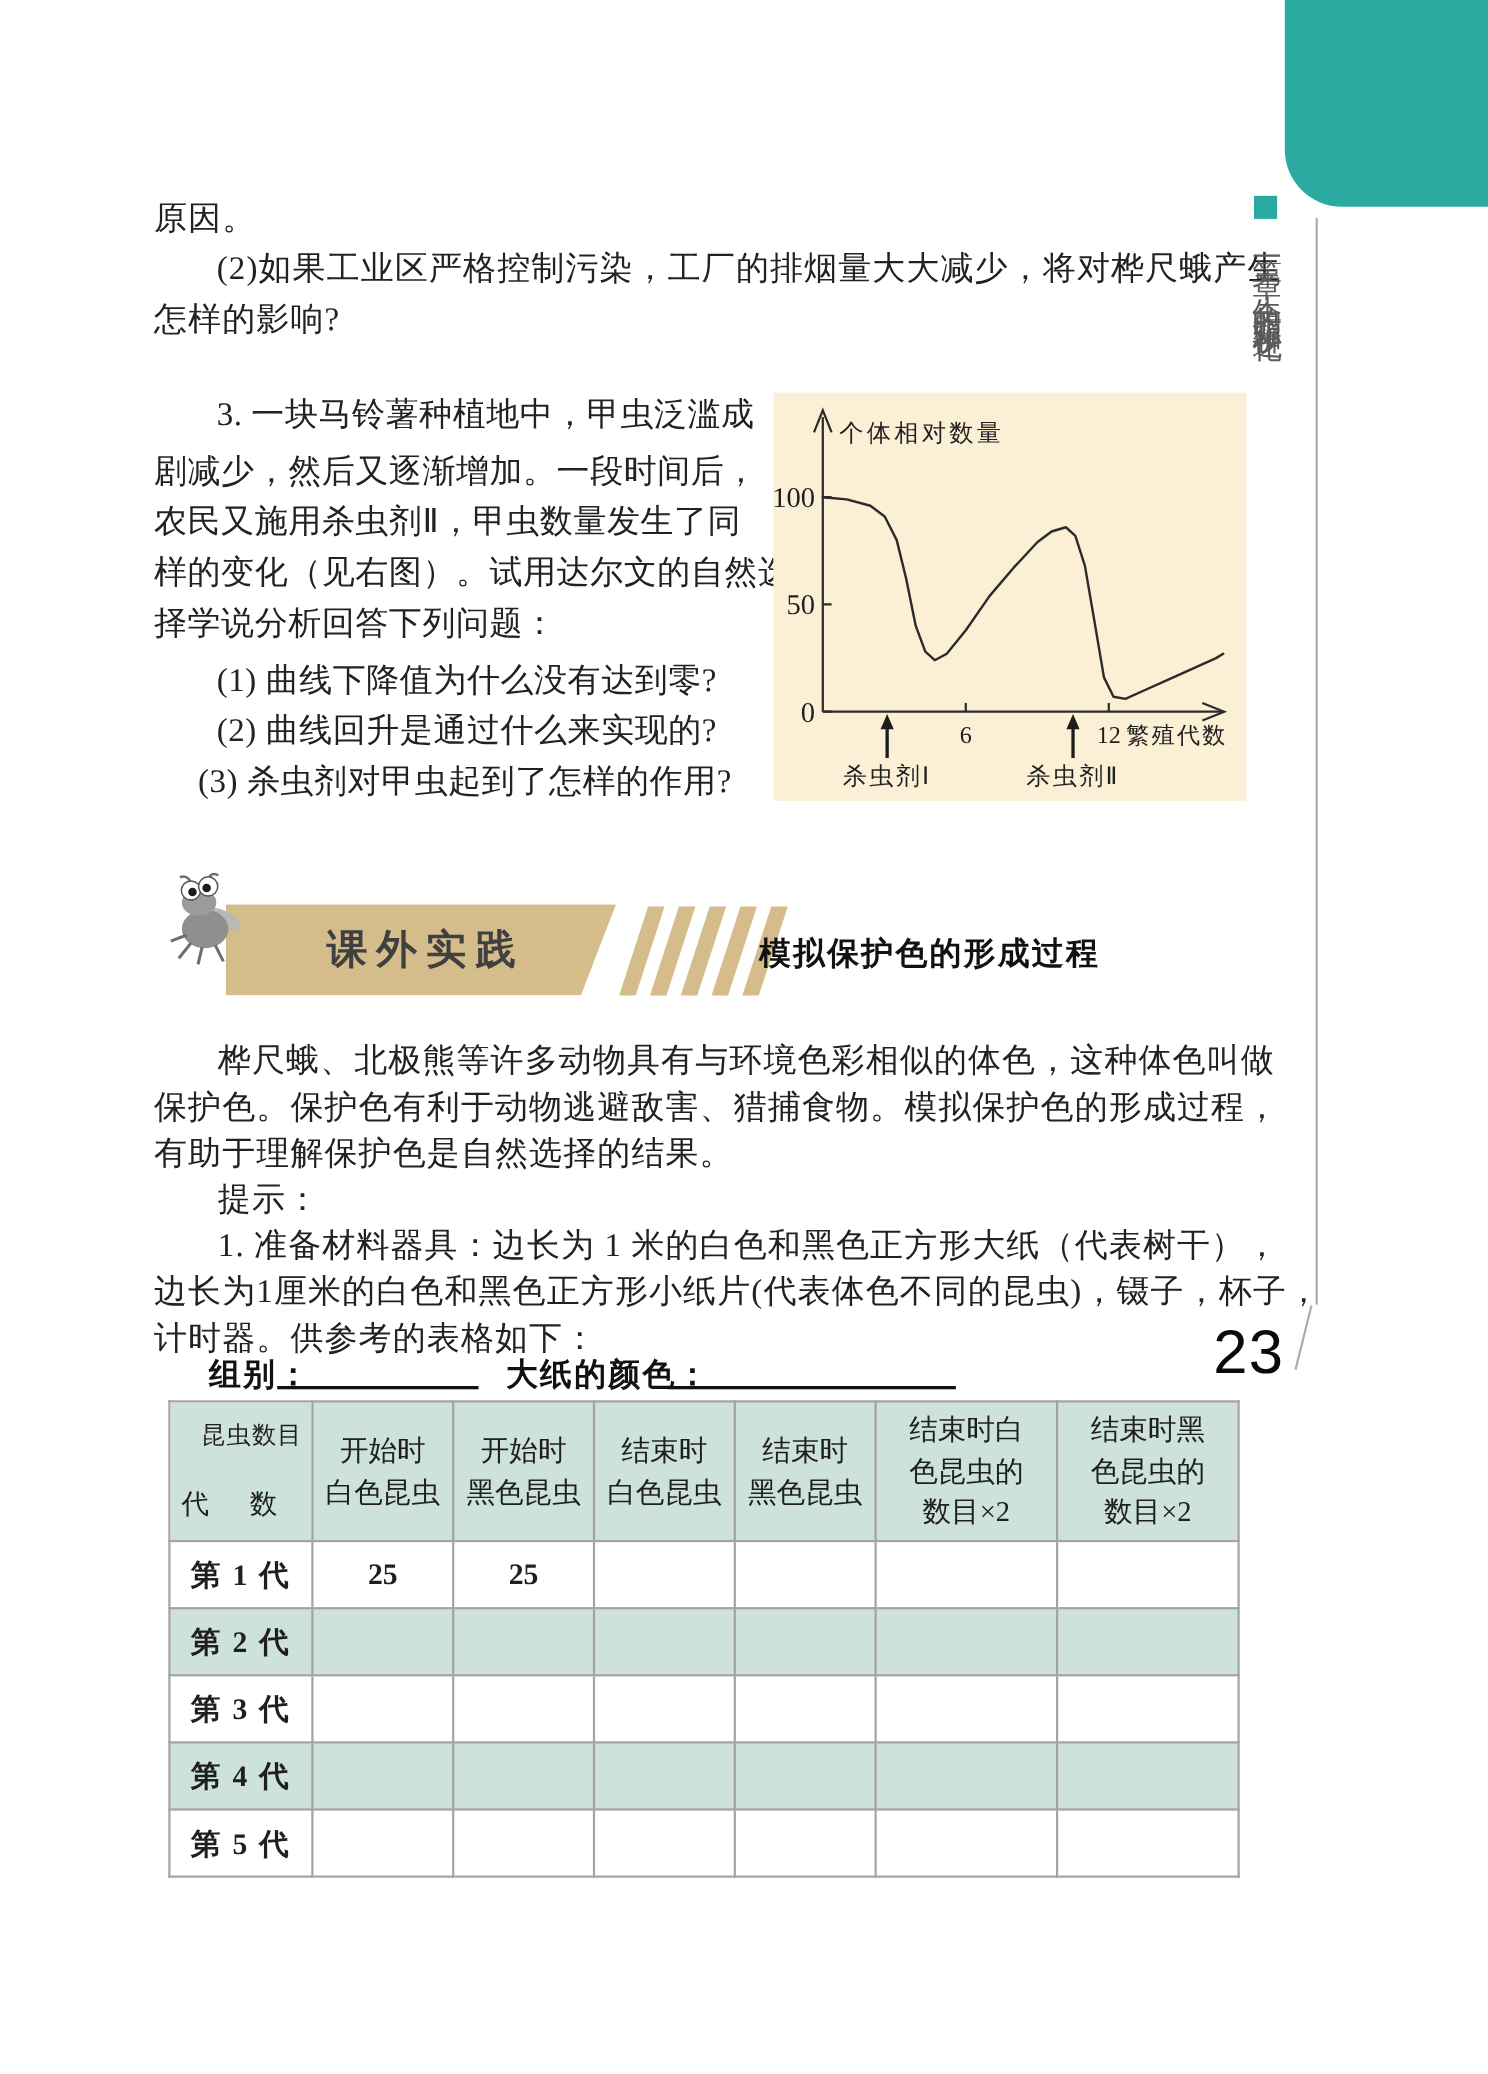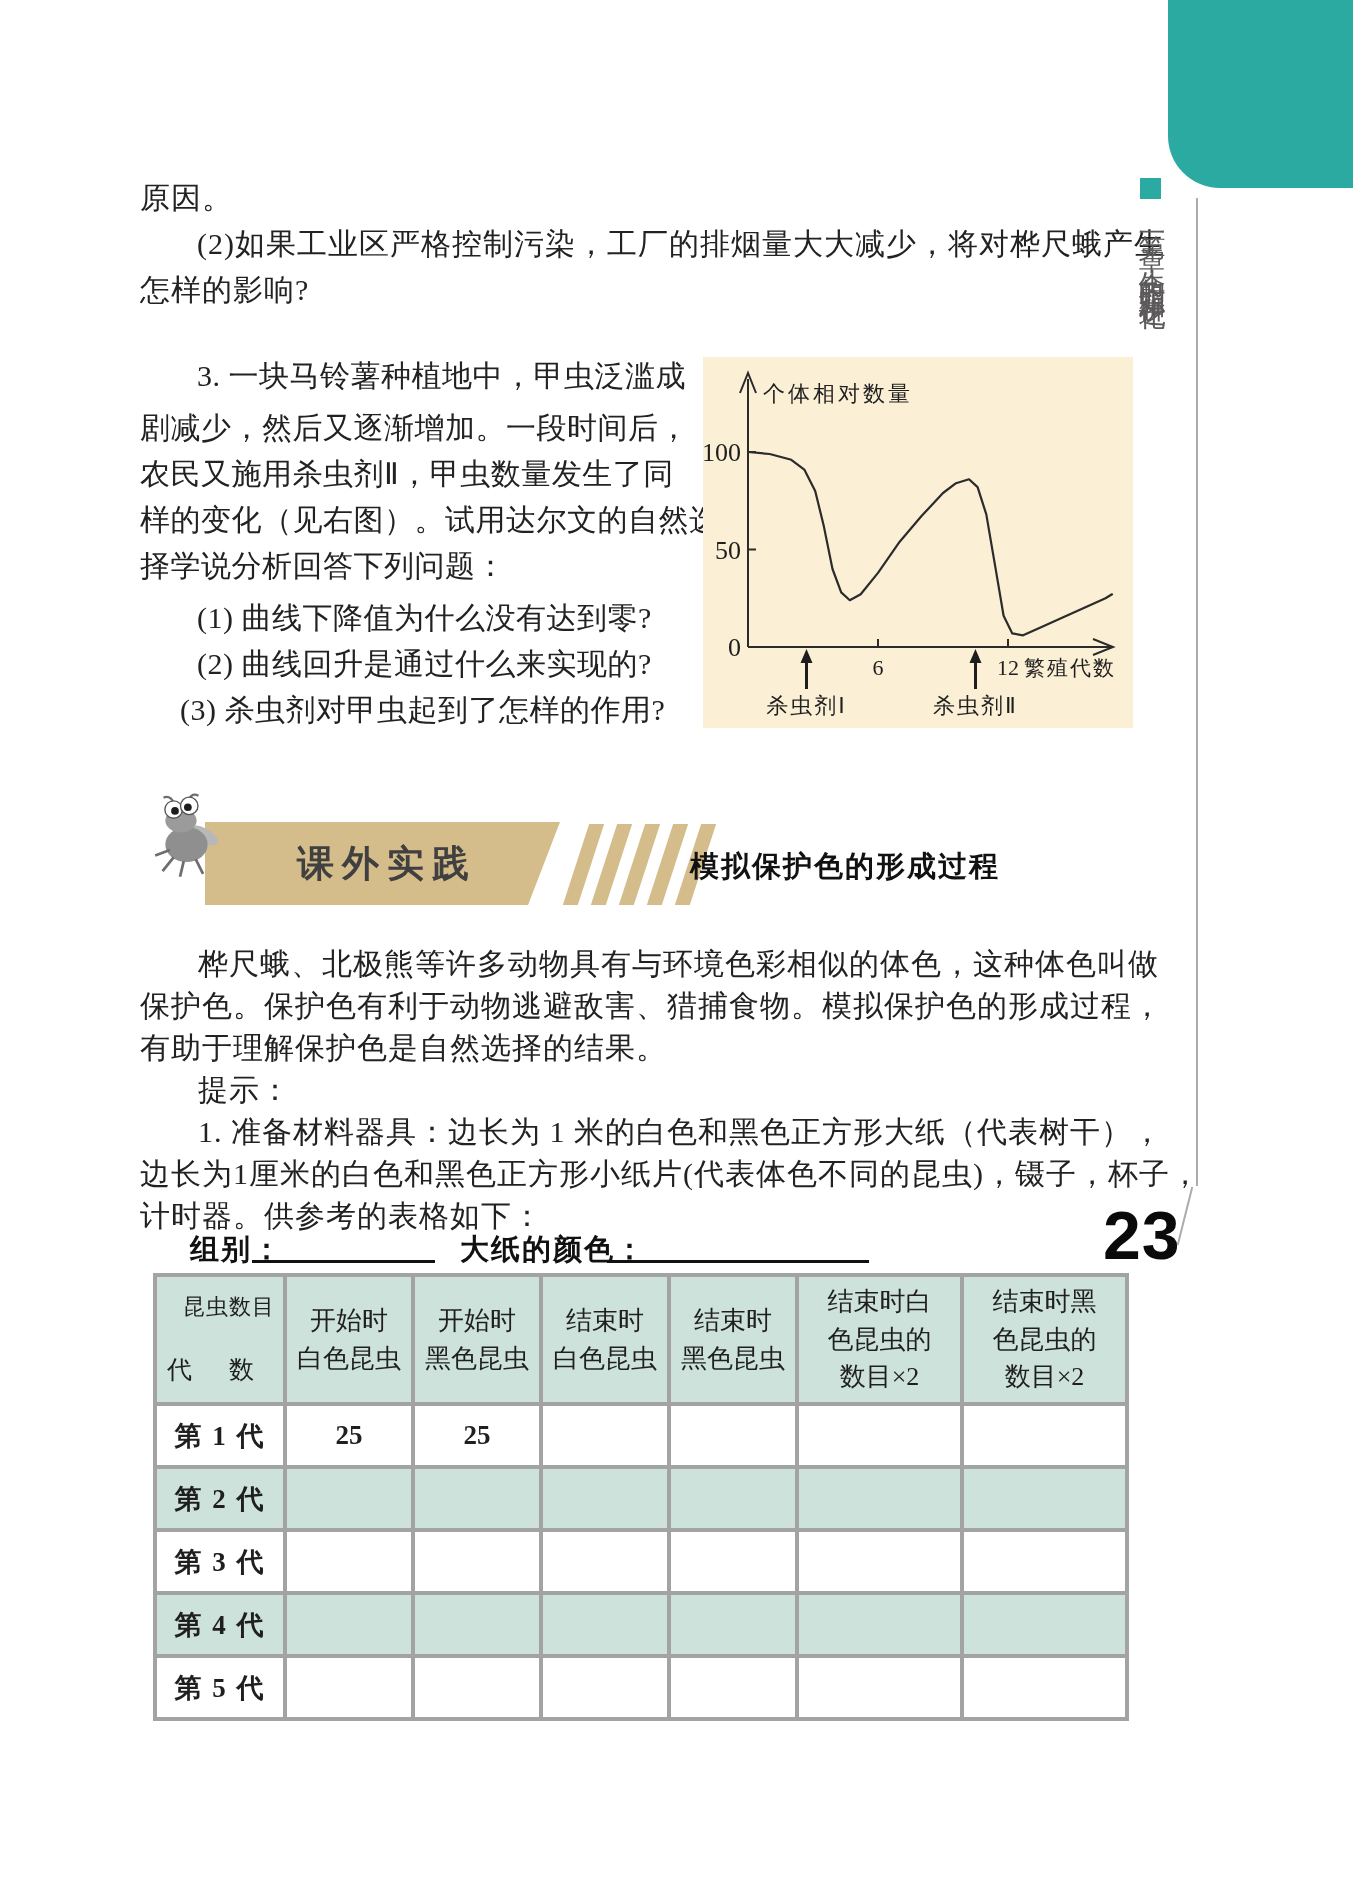--- a/index.html
+++ b/index.html
@@ -19,41 +19,41 @@
   .activity-title{position:absolute;left:690px;top:847px;font-size:29px;font-weight:bold;
         font-family:"Liberation Sans",sans-serif;letter-spacing:2px;color:#111;}
   .mascot{position:absolute;left:146px;top:793px;width:92px;height:92px;z-index:3;}
   
   .formlabel{position:absolute;font-size:29px;font-weight:bold;font-family:"Liberation Sans",sans-serif;
         color:#111;letter-spacing:2px;}
   .blank{position:absolute;border-bottom:3px solid #111;height:0;}
   
   table.sim{position:absolute;left:153px;top:1273px;border-collapse:collapse;table-layout:fixed;
         font-size:26px;}
-  table.sim th,table.sim td{border:4px solid #a3a3a3;padding:0;text-align:center;vertical-align:middle;}
+  table.sim th,table.sim td{border:2px solid #a3a3a3;padding:0;text-align:center;vertical-align:middle;}
   table.sim thead th{background:#CDE2DA;font-weight:normal;white-space:pre-line;height:125px;line-height:1.45;}
   table.sim td{height:59px;font-size:27px;font-weight:bold;}
   table.sim tr.alt td{background:#CDE2DA;}
   td.rowlabel{text-align:left;padding-left:14px;letter-spacing:2px;}
   th.corner{position:relative;background:#CDE2DA;
      background-image:linear-gradient(to bottom right,transparent calc(50% - 1px),#2a2a2a calc(50% - 1px),#2a2a2a calc(50% + 1px),transparent calc(50% + 1px));}
   th.corner .ct{position:absolute;right:8px;top:14px;font-size:22px;letter-spacing:1px;}
   th.corner .cb{position:absolute;left:10px;bottom:14px;font-size:25px;letter-spacing:6px;}
   
   .teal-block{position:absolute;left:1168px;top:0;width:185px;height:188px;background:#2BAAA1;
         border-bottom-left-radius:52px;}
   .side-square{position:absolute;left:1140px;top:178px;width:21px;height:21px;background:#2BAAA1;}
   .chapter{position:absolute;left:1134px;top:214px;writing-mode:vertical-rl;text-orientation:upright;
         font-family:"Liberation Sans",sans-serif;font-size:27px;color:#5c5a5a;letter-spacing:5px;}
   .chapter .gap{display:inline-block;height:18px;}
   .side-line{position:absolute;left:1196px;top:198px;width:2px;height:988px;background:#a9adab;}
   .side-line2{position:absolute;left:1184px;top:1186px;width:2px;height:60px;background:#a9adab;
         transform:rotate(14deg);}
   .pagenum{position:absolute;left:1103px;top:1196px;font-family:"Liberation Sans",sans-serif;
-        font-size:68px;font-weight:bold;color:#0a0a0a;letter-spacing:1px;}
+        font-size:56px;font-weight:normal;color:#0a0a0a;letter-spacing:1px;}
 </style>
 </head>
 <body>
 
 <div class="page">
 
   <div class="bodyline" style="left:140px;top:178px;">原因。</div>
   <div class="bodyline" style="left:197px;top:224px;">(2)如果工业区严格控制污染，工厂的排烟量大大减少，将对桦尺蛾产生</div>
   <div class="bodyline" style="left:140px;top:270px;">怎样的影响?</div>
 

